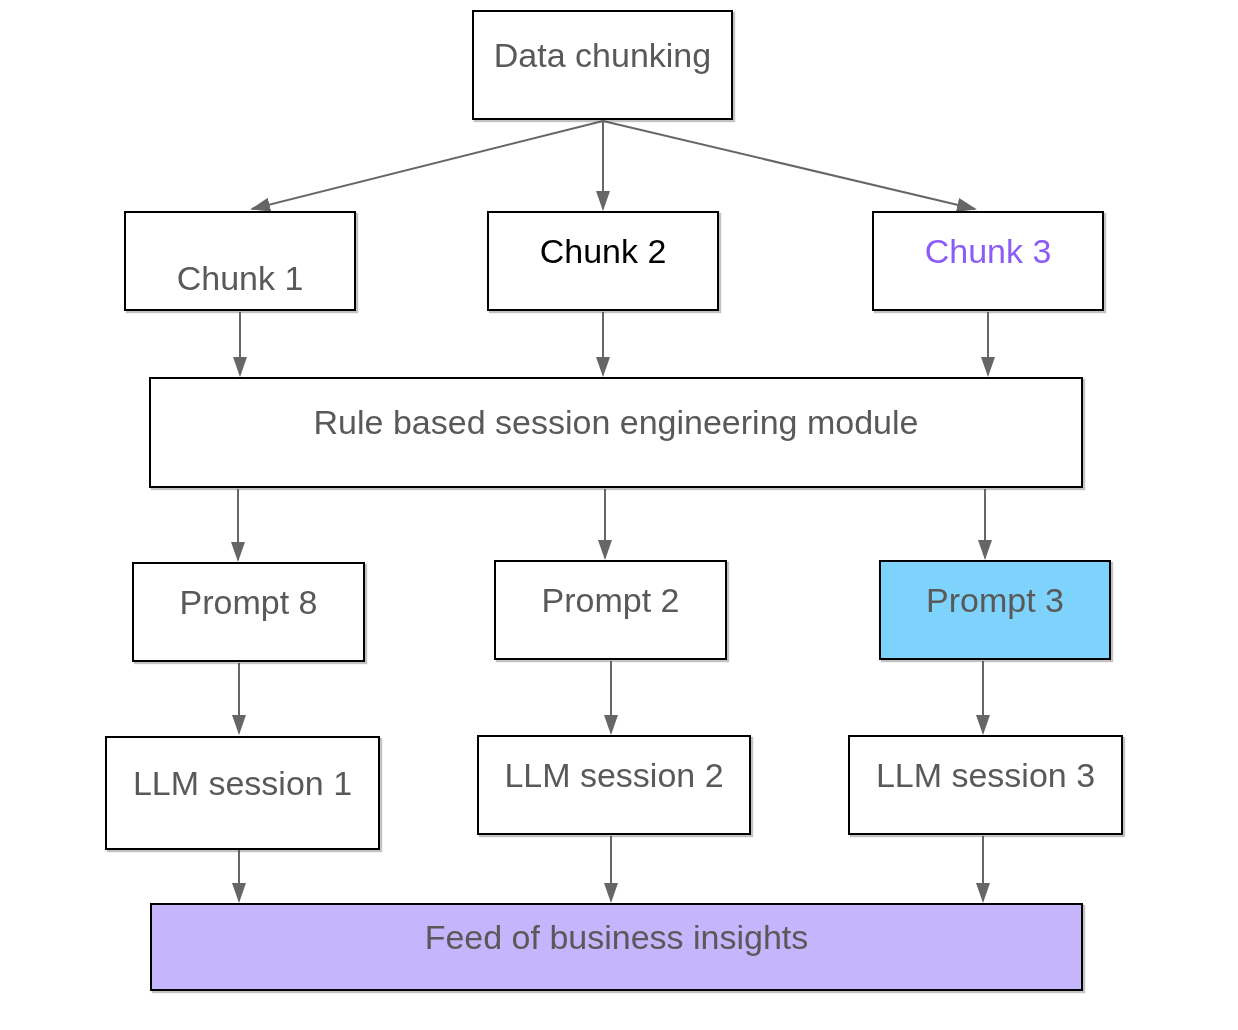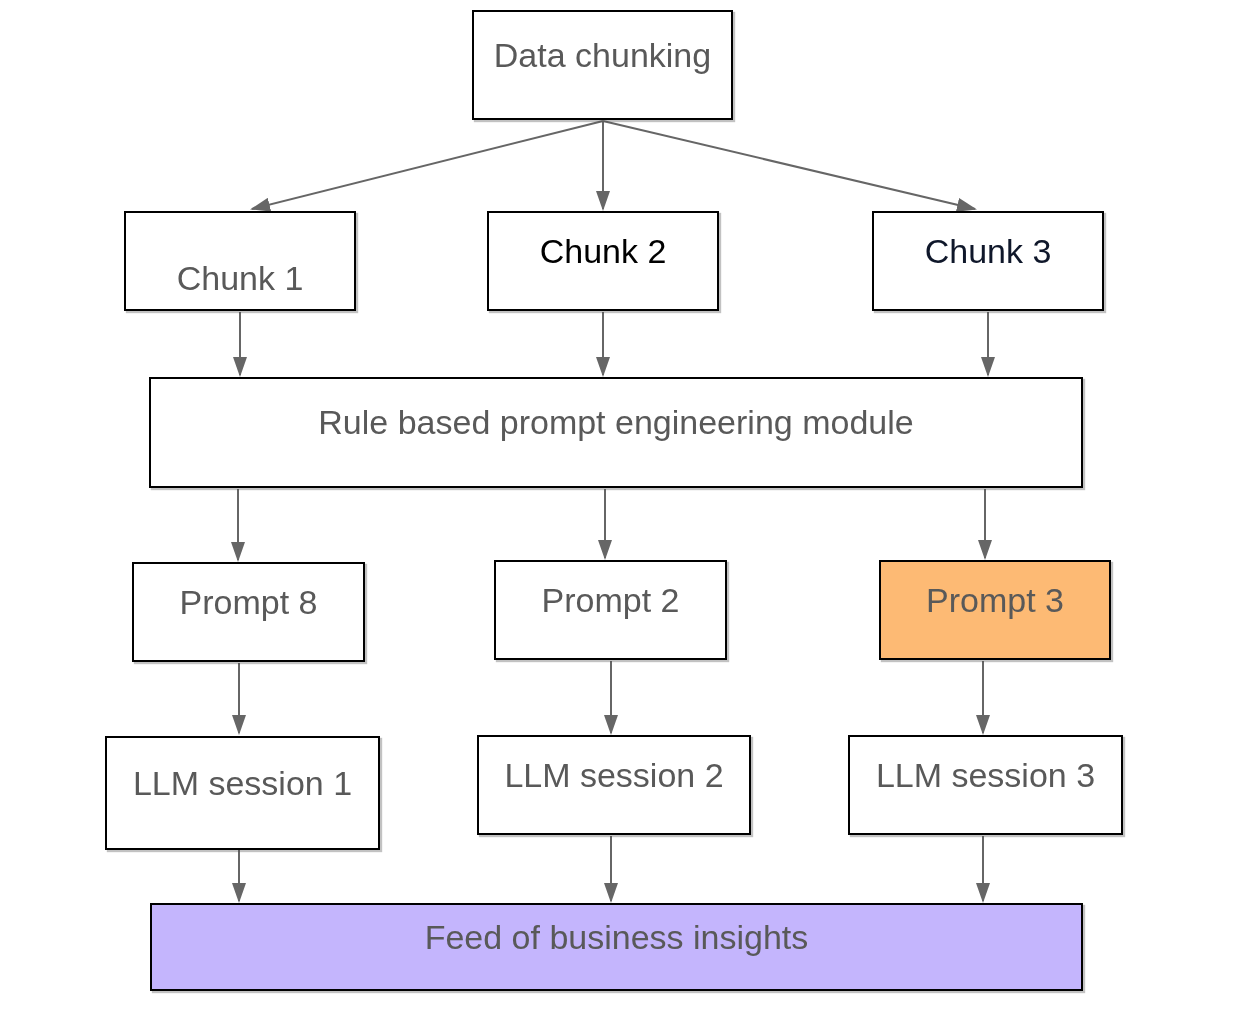--- a/index.html
+++ b/index.html
@@ -75,32 +75,32 @@
       <div class="node" style="left: 472px; top: 10px; width: 261px; height: 110px; background: rgb(255, 255, 255); border-color: rgb(0, 0, 0);">
         <span class="label" style="color: rgb(89, 89, 89);">Data chunking</span>
       </div>
       <div class="node" style="left: 124px; top: 211px; width: 232px; height: 100px; background: rgb(255, 255, 255); border-color: rgb(0, 0, 0); align-items: flex-end;">
         <span class="label" style="color: rgb(89, 89, 89);">Chunk 1</span>
       </div>
       <div class="node" style="left: 487px; top: 211px; width: 232px; height: 100px; background: rgb(255, 255, 255); border-color: rgb(0, 0, 0);">
         <span class="label" style="color: #000000;">Chunk 2</span>
       </div>
       <div class="node" style="left: 872px; top: 211px; width: 232px; height: 100px; background: rgb(255, 255, 255); border-color: rgb(0, 0, 0);">
-        <span class="label" style="color: #0f172a;">Chunk 3</span>
+        <span class="label" style="color: #8b5cf6;">Chunk 3</span>
       </div>
       <div class="node" style="left: 149px; top: 377px; width: 934px; height: 111px; background: rgb(255, 255, 255); border-color: rgb(0, 0, 0);">
-        <span class="label" style="color: rgb(89, 89, 89);">Rule based prompt engineering module</span>
+        <span class="label" style="color: rgb(89, 89, 89);">Rule based session engineering module</span>
       </div>
       <div class="node" style="left: 132px; top: 562px; width: 233px; height: 100px; background: rgb(255, 255, 255); border-color: rgb(0, 0, 0);">
         <span class="label" style="color: rgb(89, 89, 89);">Prompt 8</span>
       </div>
       <div class="node" style="left: 494px; top: 560px; width: 233px; height: 100px; background: rgb(255, 255, 255); border-color: rgb(0, 0, 0);">
         <span class="label" style="color: rgb(89, 89, 89);">Prompt 2</span>
       </div>
-      <div class="node" style="left: 879px; top: 560px; width: 232px; height: 100px; background: #fdba74; border-color: rgb(0, 0, 0);">
+      <div class="node" style="left: 879px; top: 560px; width: 232px; height: 100px; background: #7dd3fc; border-color: rgb(0, 0, 0);">
         <span class="label" style="color: rgb(89, 89, 89);">Prompt 3</span>
       </div>
       <div class="node" style="left: 105px; top: 736px; width: 275px; height: 114px; background: rgb(255, 255, 255); border-color: rgb(0, 0, 0);">
         <span class="label" style="color: rgb(89, 89, 89);">LLM session 1</span>
       </div>
       <div class="node" style="left: 477px; top: 735px; width: 274px; height: 100px; background: rgb(255, 255, 255); border-color: rgb(0, 0, 0);">
         <span class="label" style="color: rgb(89, 89, 89);">LLM session 2</span>
       </div>
       <div class="node" style="left: 848px; top: 735px; width: 275px; height: 100px; background: rgb(255, 255, 255); border-color: rgb(0, 0, 0);">
         <span class="label" style="color: rgb(89, 89, 89);">LLM session 3</span>

